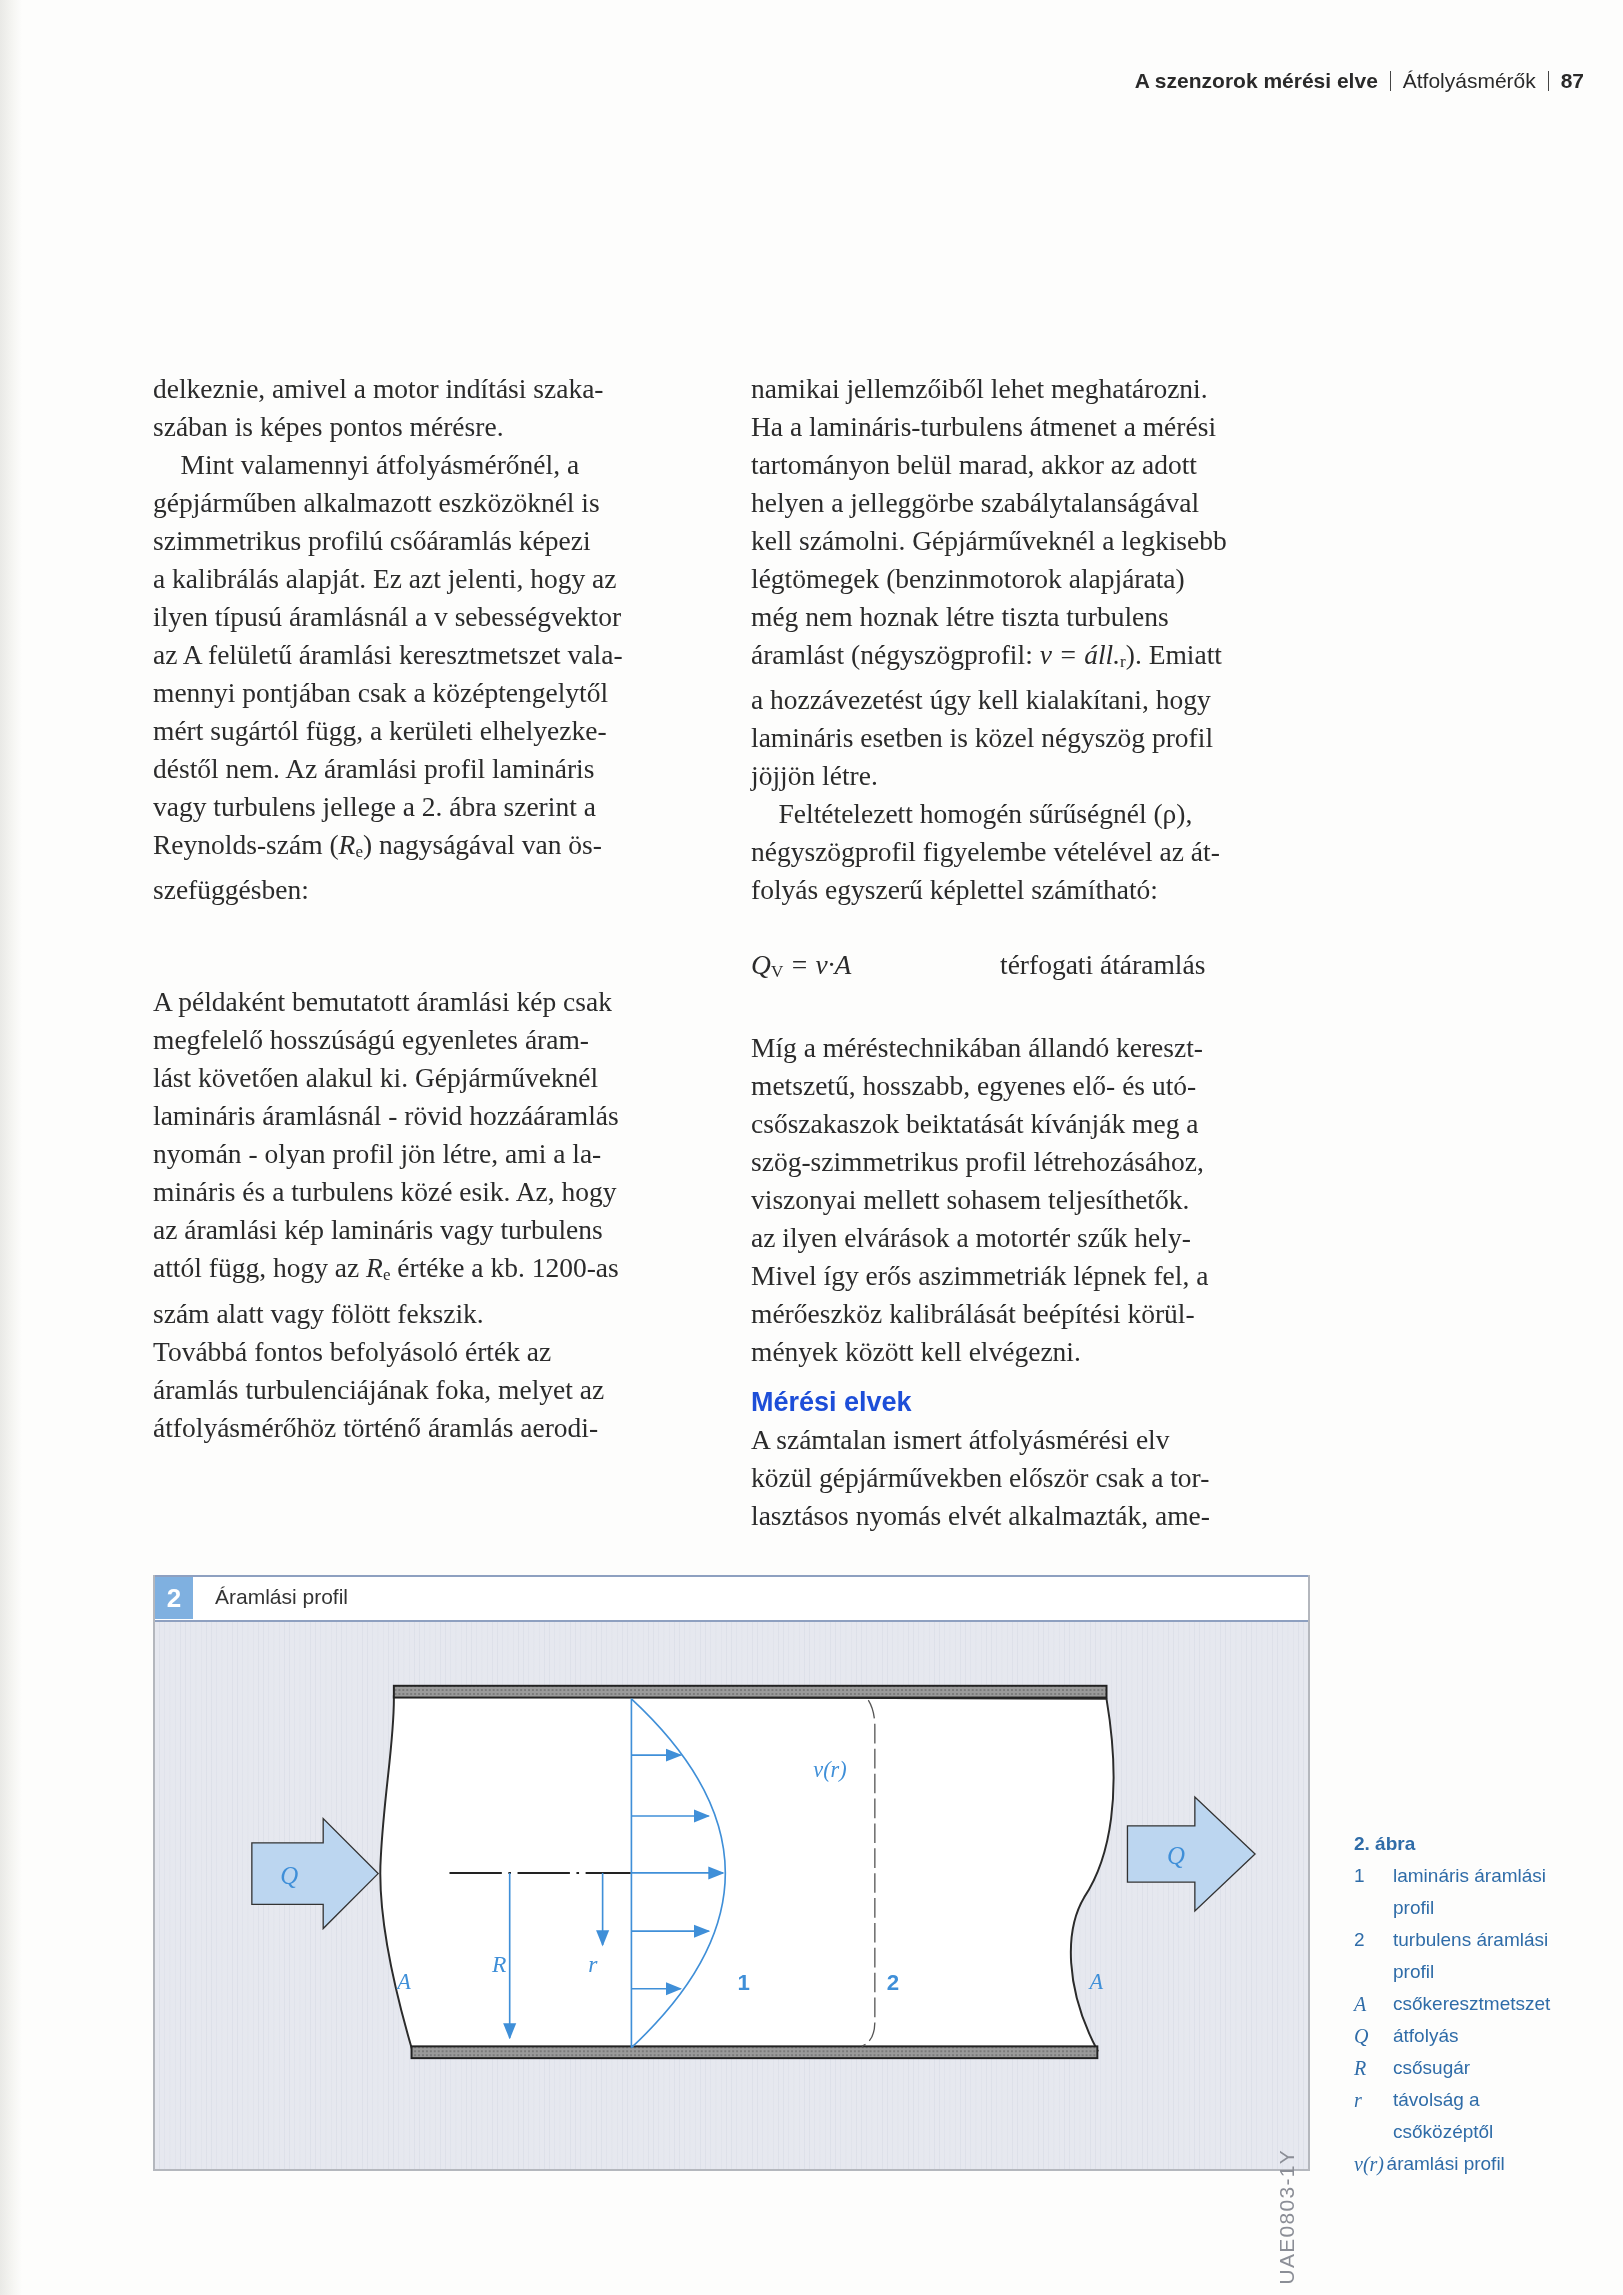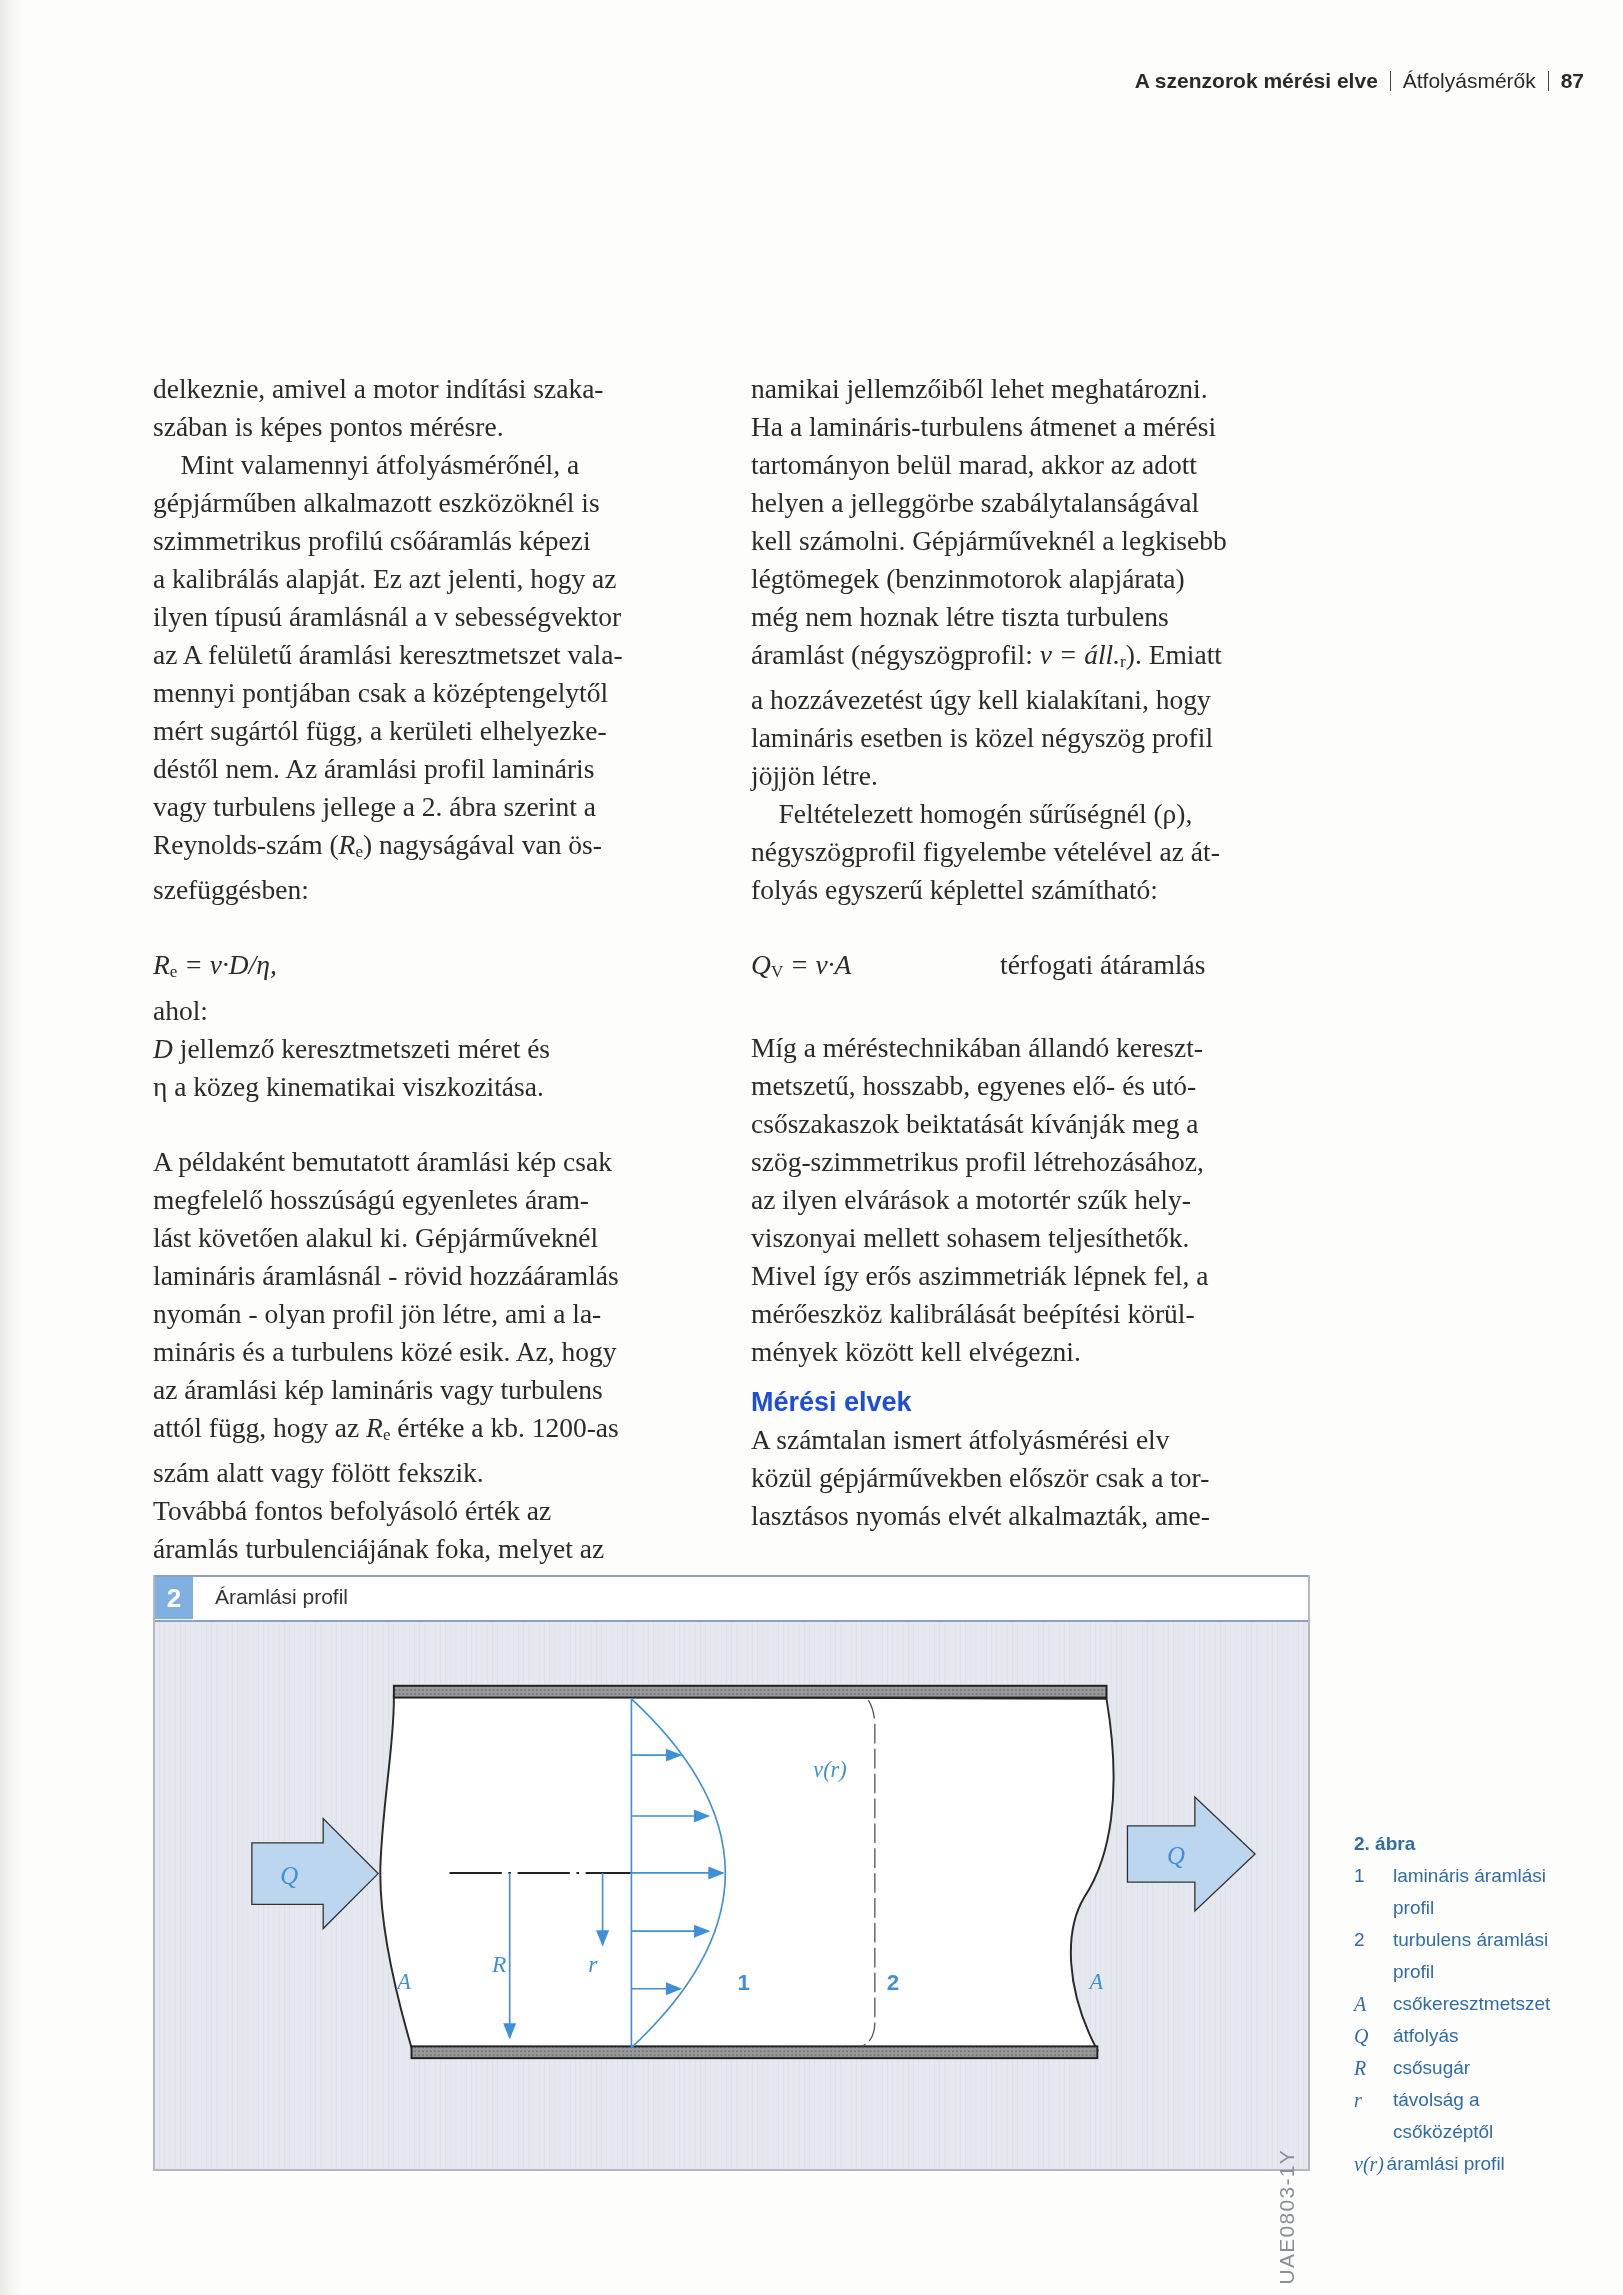--- a/index.html
+++ b/index.html
@@ -103,26 +103,20 @@
     <span class="ln">ilyen típusú áramlásnál a v sebességvektor</span>
     <span class="ln">az A felületű áramlási keresztmetszet vala-</span>
     <span class="ln">mennyi pontjában csak a középtengelytől</span>
     <span class="ln">mért sugártól függ, a kerületi elhelyezke-</span>
     <span class="ln">déstől nem. Az áramlási profil lamináris</span>
     <span class="ln">vagy turbulens jellege a 2. ábra szerint a</span>
     <span class="ln"><span>Reynolds-szám (</span><span class="it">R</span><sub>e</sub><span>) nagyságával van ös-</span></span>
     <span class="ln">szefüggésben:</span>
   </p>
   <div class="gap"></div>
-  <div>
-    <span class="ln"><span class="it">R</span><sub>e</sub><span class="it"> = v·D/η,</span></span>
-    <span class="ln">ahol:</span>
-    <span class="ln"><span class="it">D</span><span> jellemző keresztmetszeti méret és</span></span>
-    <span class="ln"><span>η</span><span> a közeg kinematikai viszkozitása.</span></span>
-  </div>
   <div class="gap"></div>
   <p>
     <span class="ln">A példaként bemutatott áramlási kép csak</span>
     <span class="ln">megfelelő hosszúságú egyenletes áram-</span>
     <span class="ln">lást követően alakul ki. Gépjárműveknél</span>
     <span class="ln">lamináris áramlásnál - rövid hozzááramlás</span>
     <span class="ln">nyomán - olyan profil jön létre, ami a la-</span>
     <span class="ln">mináris és a turbulens közé esik. Az, hogy</span>
     <span class="ln">az áramlási kép lamináris vagy turbulens</span>
     <span class="ln"><span>attól függ, hogy az </span><span class="it">R</span><sub>e</sub><span> értéke a kb. 1200-as</span></span>
@@ -160,22 +154,22 @@
       <span class="f"><span class="it">Q</span><sub>V</sub><span class="it"> = v·A</span></span>
       <span>térfogati átáramlás</span>
     </div>
   </div>
   <div class="gap"></div>
   <p>
     <span class="ln">Míg a méréstechnikában állandó kereszt-</span>
     <span class="ln">metszetű, hosszabb, egyenes elő- és utó-</span>
     <span class="ln">csőszakaszok beiktatását kívánják meg a</span>
     <span class="ln">szög-szimmetrikus profil létrehozásához,</span>
+    <span class="ln">viszonyai mellett sohasem teljesíthetők.</span>
     <span class="ln">az ilyen elvárások a motortér szűk hely-</span>
-    <span class="ln">viszonyai mellett sohasem teljesíthetők.</span>
     <span class="ln">Mivel így erős aszimmetriák lépnek fel, a</span>
     <span class="ln">mérőeszköz kalibrálását beépítési körül-</span>
     <span class="ln">mények között kell elvégezni.</span>
   </p>
   <div class="heading">Mérési elvek</div>
   <p>
     <span class="ln">A számtalan ismert átfolyásmérési elv</span>
     <span class="ln">közül gépjárművekben először csak a tor-</span>
     <span class="ln">lasztásos nyomás elvét alkalmazták, ame-</span>
   </p>

